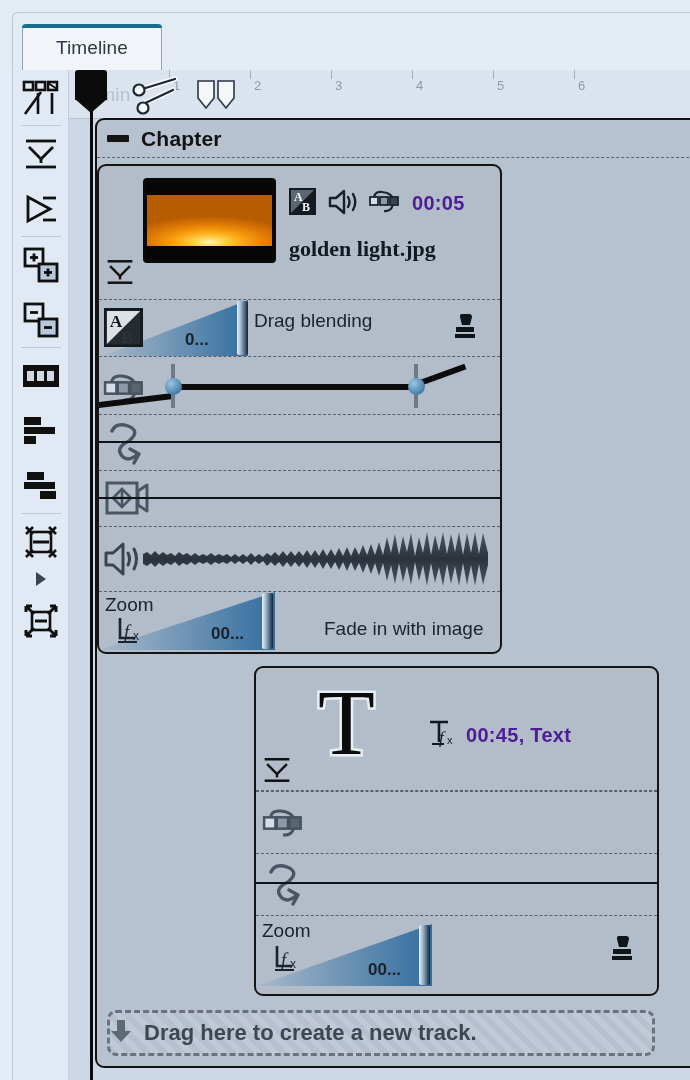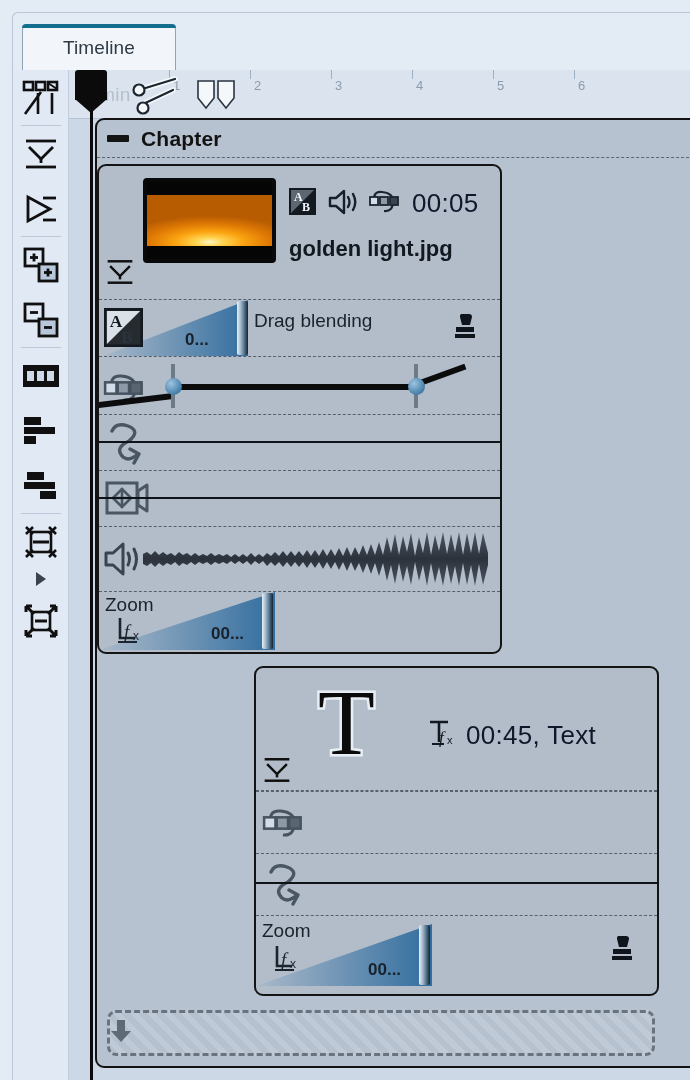--- a/index.html
+++ b/index.html
@@ -17,21 +17,21 @@
     background:#e3ebf5;border-top:1px solid #b9c6d6;border-left:1px solid #b9c6d6;
     border-top-left-radius:6px;}
 
   
   .tabstrip{position:absolute;left:12px;top:24px;height:46px;width:678px;}
   .tab{position:absolute;top:0;height:46px;box-sizing:border-box;
     display:flex;align-items:center;justify-content:center;
     font-size:19px;color:#33414f;letter-spacing:.1px;
     border:1px solid #9fb0c2;border-bottom:none;
     border-top-left-radius:6px;border-top-right-radius:6px;}
-  .tab-active{left:10px;width:154px;background:#f2f6fa;color:#2e3a46;
+  .tab-active{left:10px;width:140px;background:#f2f6fa;color:#2e3a46;
     border-color:#8fa2b6;z-index:3;}
   .tab-active:before{content:"";position:absolute;left:-1px;right:-1px;top:-1px;height:4px;
     background:#146e8e;border-top-left-radius:5px;border-top-right-radius:5px;}
   .tab-idle{left:144px;width:143px;background:#ced8e2;color:#39444f;z-index:2;}
 
   
   .toolbar{position:absolute;left:13px;top:70px;width:55px;height:1010px;
     background:#e1e9f4;border-right:1px solid #c2cede;}
   .tb-btn{position:relative;width:55px;height:55px;display:flex;align-items:center;justify-content:center;}
   .tb-sep{width:40px;height:1px;background:#bcc9da;margin:0 auto;}
@@ -75,22 +75,22 @@
   .thumb{position:absolute;left:44px;top:12px;width:133px;height:85px;
     border:4px solid #090909;border-radius:4px;box-sizing:border-box;
     background:
       radial-gradient(ellipse 70% 34% at 50% 78%, #fff7c8 0%, #ffd451 16%, #fba310 40%, #e07a05 68%, #b85c02 100%);
     overflow:hidden;}
   .thumb:before,.thumb:after{content:"";position:absolute;left:0;width:100%;height:13px;background:#050505;}
   .thumb:before{top:0;}
   .thumb:after{bottom:0;}
 
   .clip-meta{position:absolute;left:190px;top:22px;display:flex;align-items:center;gap:11px;}
-  .clip-dur{font-size:26px;color:#0f172a;font-weight:400;letter-spacing:.3px;}
-  .clip-name{position:absolute;left:190px;top:70px;font-size:22px;font-weight:bold;color:#12181f;}
+  .clip-dur{font-size:20px;color:#4c1d95;font-weight:700;letter-spacing:.3px;}
+  .clip-name{position:absolute;left:190px;top:70px;font-size:22px;font-weight:bold;color:#12181f;font-family:Liberation Serif, serif;}
 
   
   .fadewidget{position:absolute;height:100%;top:0;}
   .fadewedge{position:absolute;left:0;bottom:0;height:100%;
     background:linear-gradient(to right,rgba(110,160,200,.12),rgba(47,108,158,.98));
     clip-path:polygon(0% 100%, 100% 0%, 100% 100%);}
   .fadehandle{position:absolute;top:1px;width:11px;height:calc(100% - 2px);
     background:linear-gradient(to right,#e9f1f8 0%,#9fb6c9 35%,#4a6a84 70%,#13222e 100%);
     border-radius:2px;}
   .fadeval{position:absolute;font-size:17px;color:#18222c;font-weight:600;}
@@ -505,20 +505,21 @@
           </div>
           <div class="fadelabel" style="left:6px;top:2px;font-weight:normal">Zoom</div>
           <span style="position:absolute;left:16px;top:24px">
             <svg width="34" height="30" viewBox="0 0 34 30">
               <path d="M5 2 L5 22 L20 22" fill="none" stroke="#1b232c" stroke-width="2.6"></path>
               <path d="M3 26 L22 26" stroke="#1b232c" stroke-width="2.2"></path>
               <text x="9" y="22" font-family="Liberation Serif, serif" font-style="italic" font-size="19" fill="#1b232c">f</text>
               <text x="18" y="24" font-family="Liberation Sans, sans-serif" font-size="12" fill="#1b232c">x</text>
             </svg>
           </span>
+          <div class="endlabel" style="left:225px;top:26px">Fade in with image</div>
         </div>
       </div>
 
       <div class="clip" style="left:157px;top:546px;width:405px;height:330px;">
 
         <div class="clip-row" style="height:124px;">
           <div class="bigT" style="left:62px;top:8px;">T</div>
           <div style="position:absolute;left:170px;top:50px;display:flex;align-items:center;gap:10px;">
             <span>
               <svg width="30" height="30" viewBox="0 0 30 30">
@@ -589,17 +590,18 @@
           </span>
         </div>
       </div>
 
       <div class="dropzone">
         <span>
           <svg width="22" height="26" viewBox="0 0 22 26">
             <path d="M7 2 L15 2 L15 13 L21 13 L11 24 L1 13 L7 13 Z" fill="#5f6a77"></path>
           </svg>
         </span>
+        <span class="dz-text">Drag here to create a new track.</span>
       </div>
 
     </div>
   </div>
 </div>
 
 </body></html>

